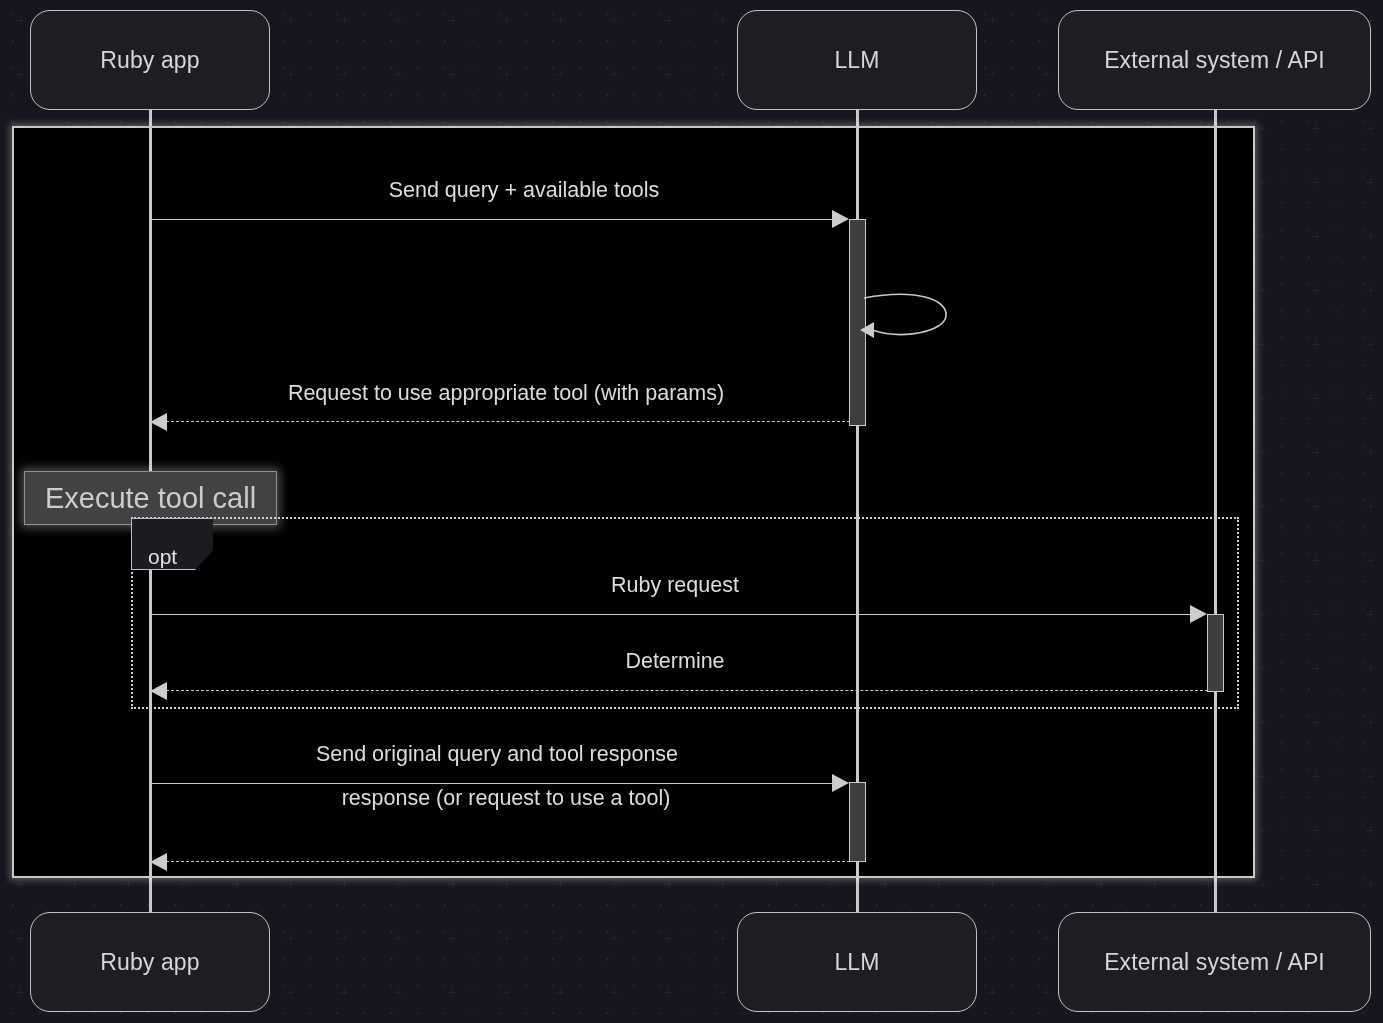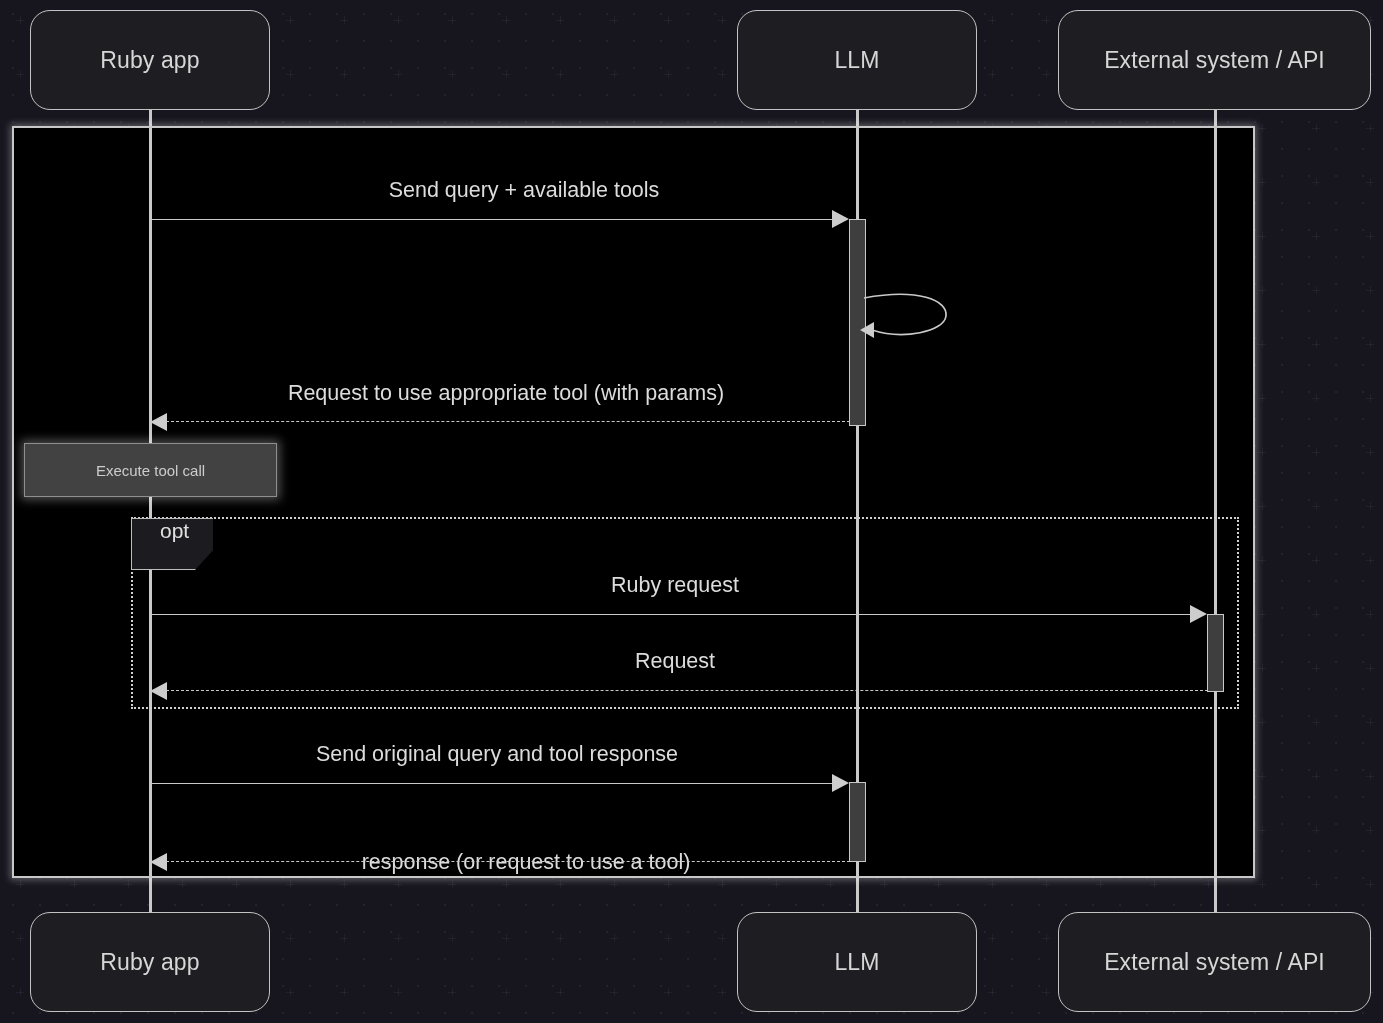--- a/index.html
+++ b/index.html
@@ -118,43 +118,44 @@
     position: absolute;
     pointer-events: none;
   }
 
   
   .note {
     position: absolute;
     background: #424242;
     border: 1.4px solid #8f8f8f;
     color: #cccccc;
-    font-size: 15px;
+    font-size: 29px;
     display: flex;
     align-items: center;
     justify-content: center;
     box-sizing: border-box;
     box-shadow: 0 0 9px 3px rgba(255,255,255,0.30);
+    margin-top: 28px;
   }
 
   
   .fragment {
     position: absolute;
     border: 2.4px dotted #d0d0d0;
     box-sizing: border-box;
     background: transparent;
   }
   .fragment-label {
     position: absolute;
     background: #1c1c20;
     color: #e0e0e0;
     font-size: 21px;
     display: flex;
-    align-items: flex-start;
-    padding-left: 28px;
+    align-items: flex-end;
+    padding-left: 16px;
     box-sizing: border-box;
     border: 1.4px solid #bdbdbd;
     border-right: none;
     clip-path: polygon(0 0, 100% 0, 100% 62%, 78% 100%, 0 100%);
     box-shadow: 0 0 8px 3px rgba(255,255,255,0.22);
   }
 </style>
 </head>
 <body>
 
@@ -211,32 +212,32 @@
     <span>opt</span>
   </div>
 
   <div class="msg-label" style="left:150px; top:573px; width:1050px;">
     <span>Ruby request</span>
   </div>
   <div class="msg-line" style="left:150px; top:614px; width:1042px;"></div>
   <div class="arrowhead right" style="left:1190px; top:605px;"></div>
 
   <div class="msg-label" style="left:150px; top:649px; width:1050px;">
-    <span>Request</span>
+    <span>Determine</span>
   </div>
   <div class="msg-line dashed" style="left:166px; top:690px; width:1042px;"></div>
   <div class="arrowhead left" style="left:150px; top:682px;"></div>
 
   <div class="msg-label" style="left:150px; top:742px; width:694px;">
     <span>Send original query and tool response</span>
   </div>
   <div class="msg-line" style="left:150px; top:783px; width:684px;"></div>
   <div class="arrowhead right" style="left:832px; top:774px;"></div>
 
-  <div class="msg-label" style="left:150px; top:850px; width:712px;padding-left:20px;">
+  <div class="msg-label" style="left:150px; top:786px; width:712px;">
     <span>response (or request to use a tool)</span>
   </div>
   <div class="msg-line dashed" style="left:166px; top:861px; width:684px;"></div>
   <div class="arrowhead left" style="left:150px; top:853px;"></div>
 
   <div class="participant" style="left:30px; top:912px; width:240px; height:100px;">
     <span>Ruby app</span>
   </div>
   <div class="participant" style="left:737px; top:912px; width:240px; height:100px;">
     <span>LLM</span>

